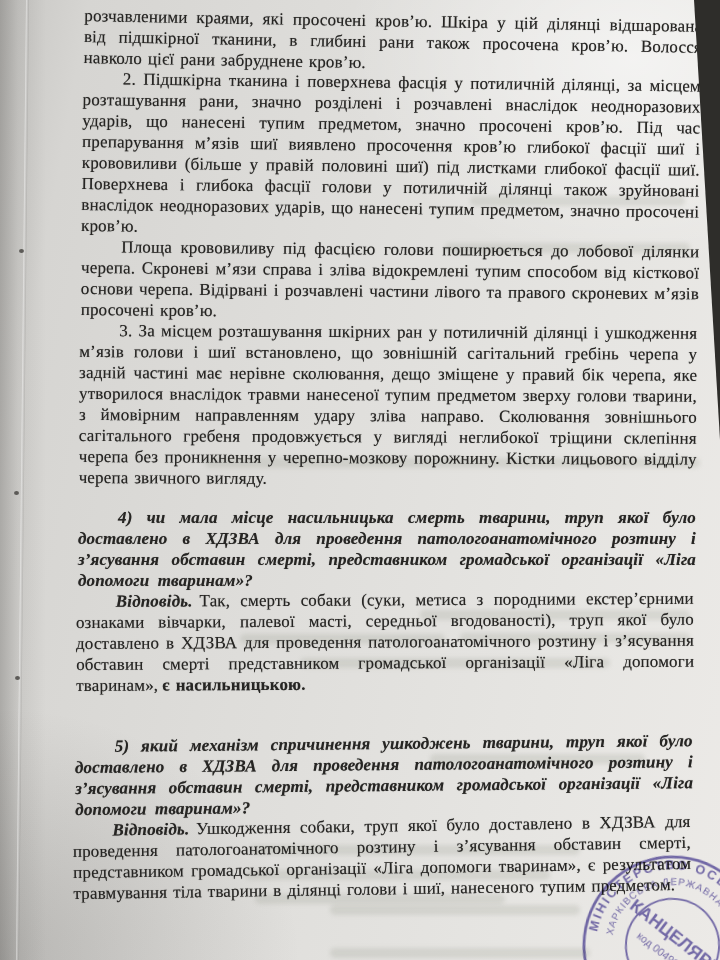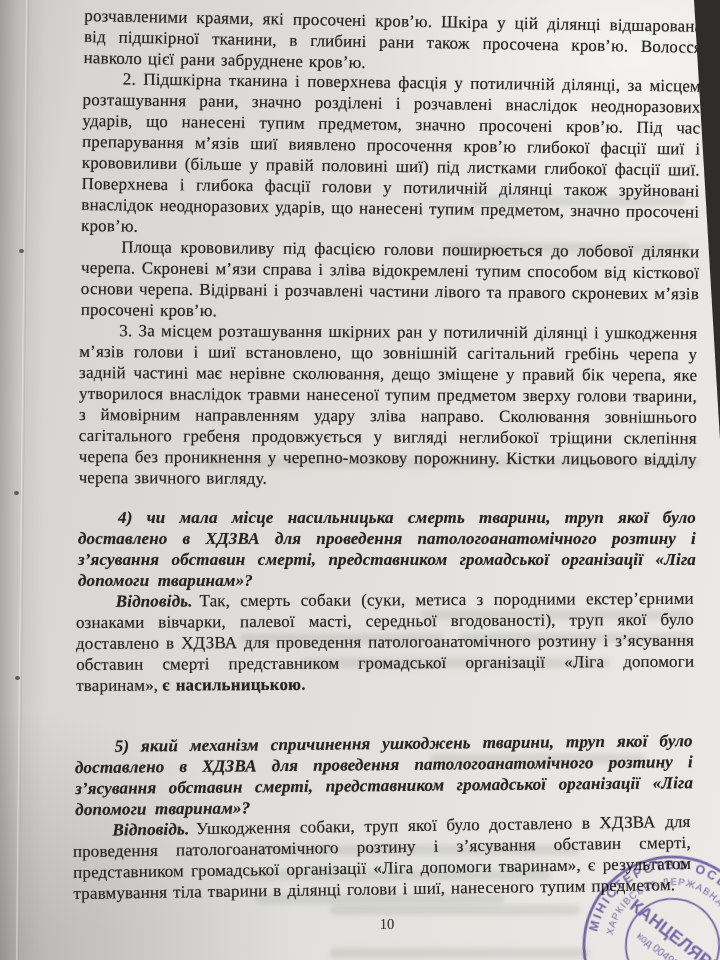--- a/index.html
+++ b/index.html
@@ -126,21 +126,20 @@
       <b class="answer-label">Відповідь.</b><span>Так, смерть собаки (суки, метиса з породними екстер’єрними ознаками вівчарки, палевої масті, середньої вгодованості), труп якої було доставлено в ХДЗВА для проведення патологоанатомічного розтину і з’ясування обставин смерті представником громадської організації «Ліга допомоги тваринам»,</span><b class="answer-bold">є насильницькою.</b>
     </p>
 
     <p class="para ind question q5 t7">5) який механізм спричинення ушкоджень тварини, труп якої було доставлено в ХДЗВА для проведення патологоанатомічного розтину і з’ясування обставин смерті, представником громадської організації «Ліга допомоги тваринам»?</p>
 
     <p class="para ind t8">
       <b class="answer-label">Відповідь.</b><span>Ушкодження собаки, труп якої було доставлено в ХДЗВА для проведення патологоанатомічного розтину і з’ясування обставин смерті, представником громадської організації «Ліга допомоги тваринам», є результатом травмування тіла тварини в ділянці голови і шиї, нанесеного тупим предметом.</span>
     </p>
   </main>
 
-  <div class="page-number">10</div>
 
   <div class="stamp">
     <svg viewBox="0 0 220 220" width="205" height="205">
       <defs>
         <path id="arc-outer" d="M 28,110 A 82,82 0 1 1 192,110 A 82,82 0 1 1 28,110"></path>
         <path id="arc-inner" d="M 45,110 A 65,65 0 1 1 175,110 A 65,65 0 1 1 45,110"></path>
       </defs>
       <circle cx="110" cy="110" r="95" fill="none" stroke-width="3" stroke="#695eae"></circle>
       <circle cx="110" cy="110" r="50" fill="none" stroke-width="2" stroke="#695eae"></circle>
       <text font-size="13.5" font-weight="bold" letter-spacing="2.5" font-family="Liberation Sans, sans-serif" fill="#695eae">

